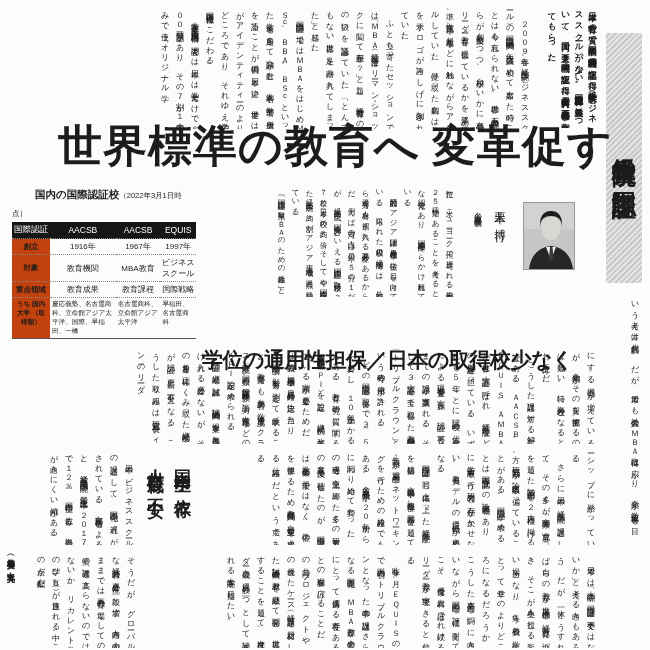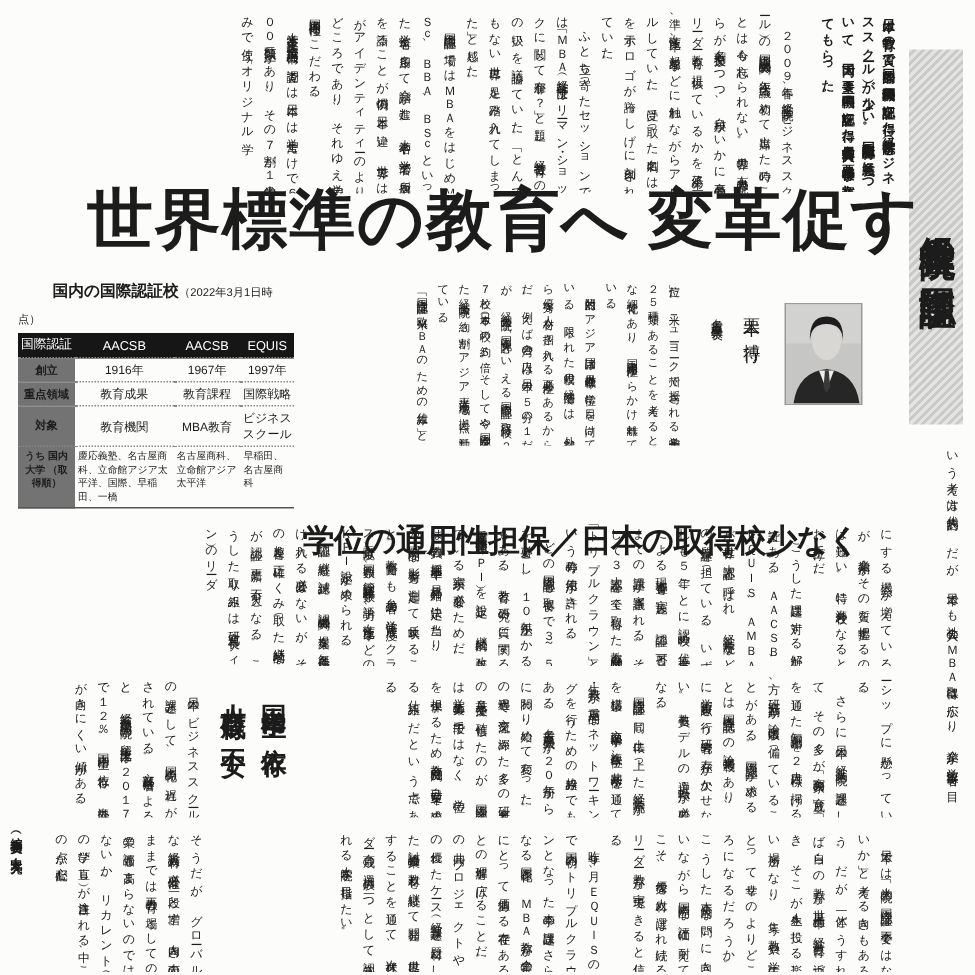--- a/index.html
+++ b/index.html
@@ -24,21 +24,21 @@
   #cap-title{top:206px;left:468px;width:14px;height:100px;font-size:8px;letter-spacing:1px;}
   #cap-name{top:202px;left:487px;width:20px;height:105px;font-size:11.5px;letter-spacing:2px;}
   #photo{position:absolute;top:202px;left:523px;width:50px;height:66px;border:1px solid #999;}
   
   #infobox{position:absolute;top:184px;left:12px;width:184px;font-family:"Liberation Sans","DejaVu Sans",sans-serif;}
   #infobox .t-title{font-size:10.5px;font-weight:bold;padding-left:23px;}
   #infobox .t-note{font-size:7.5px;font-weight:normal;}
   #infobox table{border-collapse:collapse;width:184px;margin-top:2px;}
   #infobox th{background:#161616;color:#fff;font-size:8.5px;padding:2px 0;font-weight:normal;}
   #infobox td{font-size:8px;text-align:center;padding:2px 1px;border-top:1px dotted #888;}
-  #infobox td.lbl{background:#737373;font-size:7.5px;font-weight:bold;width:34px;}
+  #infobox td.lbl{background:#c2410c;font-size:7.5px;font-weight:bold;width:34px;}
   #infobox tr.last td{font-size:6.6px;border-bottom:1px solid #555;vertical-align:top;text-align:left;padding:2px 2px;}
   #infobox tr.last td.lbl{text-align:center;}
   
   #right-col{top:295px;left:606px;width:38px;height:353px;font-size:8px;line-height:19px;letter-spacing:1px;}
   #band1{top:347px;left:18px;width:580px;height:97px;}
   #band2r{top:449px;left:196px;width:402px;height:96px;}
   #band2l{top:449px;left:18px;width:118px;height:96px;}
   #band3r{top:551px;left:196px;width:402px;height:97px;}
   #band3l{top:551px;left:16px;width:122px;height:97px;}
   #credit{top:551px;left:0px;width:15px;height:97px;font-size:8px;letter-spacing:1px;font-weight:bold;}
@@ -72,30 +72,30 @@
         <th>AACSB</th>
         <th>EQUIS</th>
       </tr>
       <tr>
         <td class="lbl">創立</td>
         <td>1916年</td>
         <td>1967年</td>
         <td>1997年</td>
       </tr>
       <tr>
+        <td class="lbl">対象</td>
+        <td>教育機関</td>
+        <td>MBA教育</td>
+        <td>ビジネス スクール</td>
+      </tr>
+      <tr>
         <td class="lbl">重点領域</td>
         <td>教育成果</td>
         <td>教育課程</td>
         <td>国際戦略</td>
-      </tr>
-      <tr>
-        <td class="lbl">対象</td>
-        <td>教育機関</td>
-        <td>MBA教育</td>
-        <td>ビジネス スクール</td>
       </tr>
       <tr class="last">
         <td class="lbl">うち 国内大学 （取得順）</td>
         <td>慶応義塾、名古屋商科、立命館アジア太平洋、国際、早稲田、一橋</td>
         <td>名古屋商科、立命館アジア太平洋</td>
         <td>早稲田、名古屋商科</td>
       </tr>
     </tbody>
       </table>
   </div>

